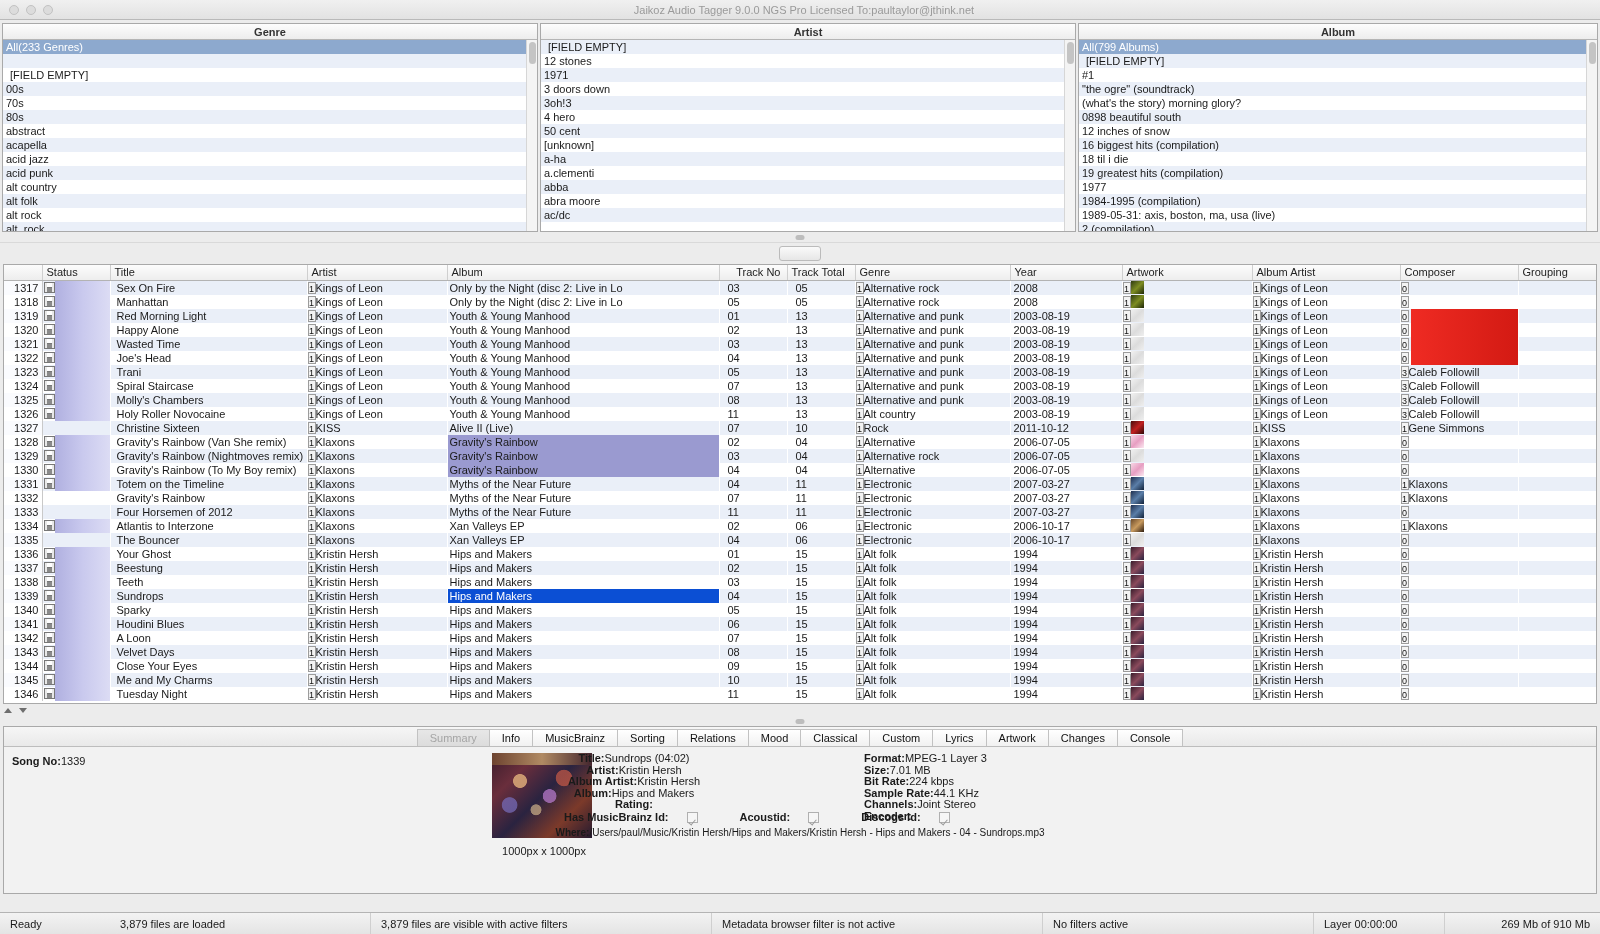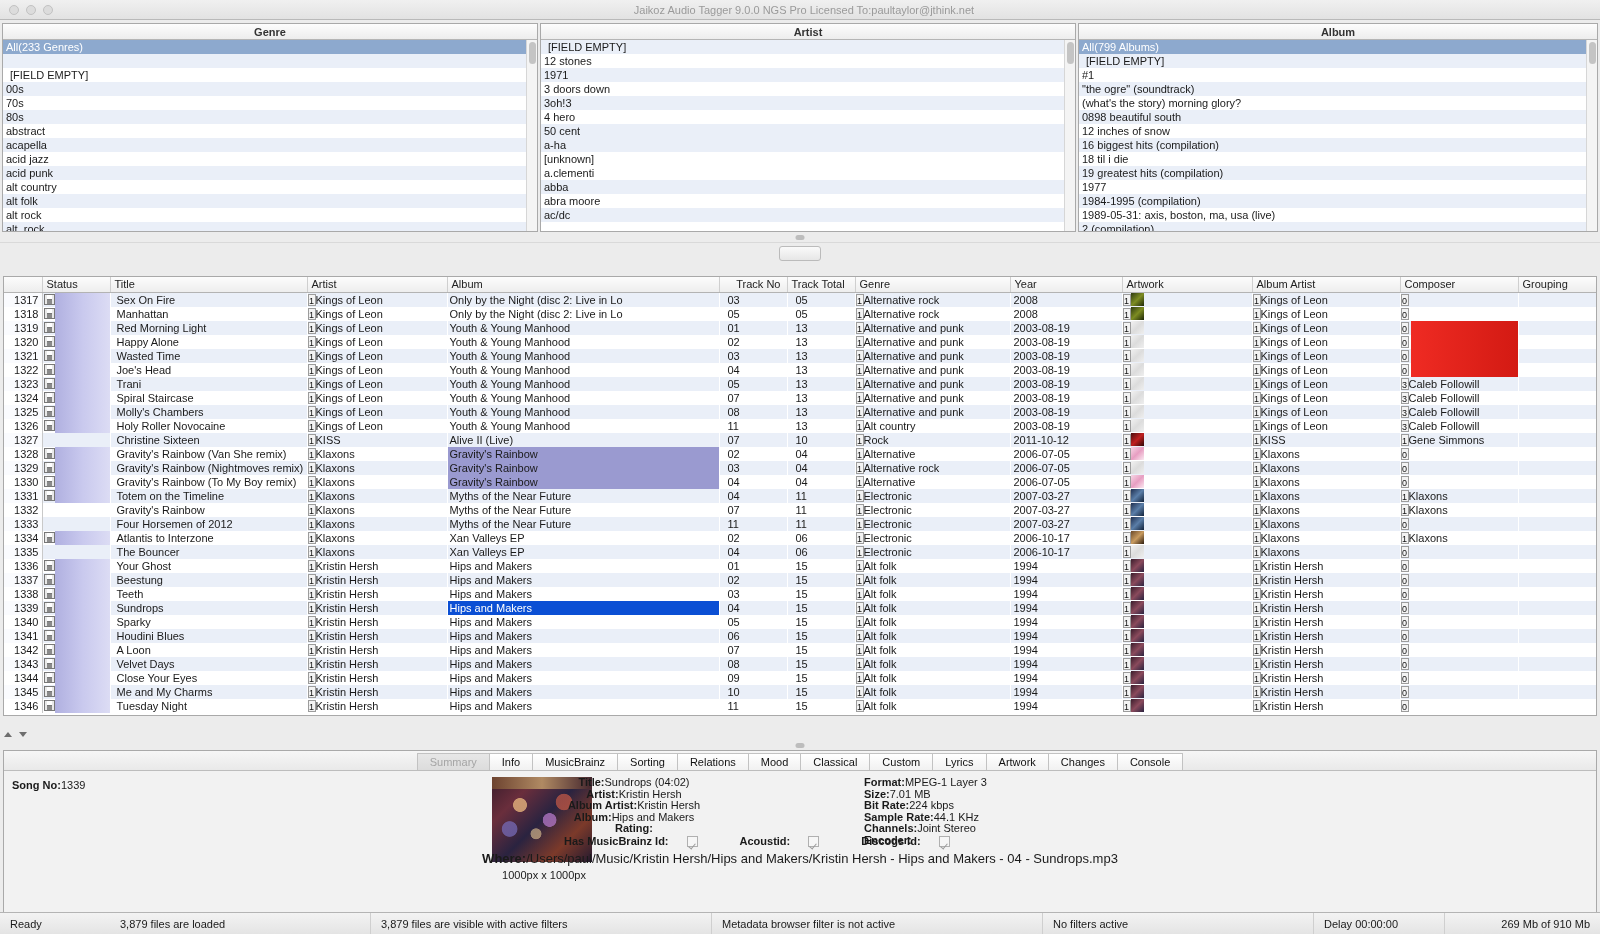--- a/index.html
+++ b/index.html
@@ -95,21 +95,21 @@
   #toolstrip .pillbtn {
     width: 42px; height: 15px; border-radius: 3px;
     background: linear-gradient(#fafafa,#e6e6e6);
     border: 1px solid #bbb;
     font-size: 9px; color: #aaa;
     display: flex; align-items: center; justify-content: center;
   }
 
   
   #tablewrap {
-    margin: 12px 3px;
+    margin: 0 3px;
     height: 440px;
     border: 1px solid #a9a9a9;
     background: #fff;
     position: relative;
     overflow: hidden;
   }
   table.grid { border-collapse: collapse; width: 100%; table-layout: fixed; }
   table.grid th {
     height: 15px;
     font-size: 11px; font-weight: normal; text-align: left;
@@ -268,21 +268,21 @@
     width: 11px; height: 11px; border: 1px solid #b0b0b0; background: #f6f6f6;
     position: relative;
   }
   .chk2::after {
     content: ""; position: absolute; left: 2px; top: 5px;
     width: 3px; height: 6px; border: solid #9b9b9b;
     border-width: 0 1px 1px 0; transform: rotate(40deg);
   }
   #whererow {
     position: absolute; left: 0; right: 0; top: 80px;
-    text-align: center; font-size: 13px;
+    text-align: center; font-size: 10px;
   }
 
   
   #statusbar {
     position: absolute; left: 0; bottom: 0;
     width: 1600px; height: 22px;
     background: linear-gradient(#f3f3f3,#e4e4e4);
     border-top: 1px solid #b4b4b4;
     display: flex; align-items: center;
     font-size: 11px;
@@ -333,22 +333,22 @@
   <div class="browser">
     <div class="browser-head">Artist</div>
     <div class="browser-body">
       <div class="brow odd indent">[FIELD EMPTY]</div>
       <div class="brow even">12 stones</div>
       <div class="brow odd">1971</div>
       <div class="brow even">3 doors down</div>
       <div class="brow odd">3oh!3</div>
       <div class="brow even">4 hero</div>
       <div class="brow odd">50 cent</div>
+      <div class="brow even">[unknown]</div>
       <div class="brow odd">a-ha</div>
-      <div class="brow even">[unknown]</div>
       <div class="brow even">a.clementi</div>
       <div class="brow odd">abba</div>
       <div class="brow even">abra moore</div>
       <div class="brow odd">ac/dc</div>
       <div class="vscroll">
         <div class="vthumb"></div>
       </div>
     </div>
   </div>
 
@@ -1101,16 +1101,16 @@
 <div id="statusbar">
   <div class="sb" style="width:110px">Ready</div>
   <div class="sb" style="width:260px">3,879 files are loaded</div>
   <div class="sep"></div>
   <div class="sb" style="width:340px">3,879 files are visible with active filters</div>
   <div class="sep"></div>
   <div class="sb" style="width:330px">Metadata browser filter is not active</div>
   <div class="sep"></div>
   <div class="sb" style="width:270px">No filters active</div>
   <div class="sep"></div>
-  <div class="sb" style="width:130px">Delay 00:00:00</div>
+  <div class="sb" style="width:130px">Layer 00:00:00</div>
   <div class="sep"></div>
   <div class="sb" style="flex:1;text-align:right">269 Mb of 910 Mb</div>
 </div>
 
 </body></html>

